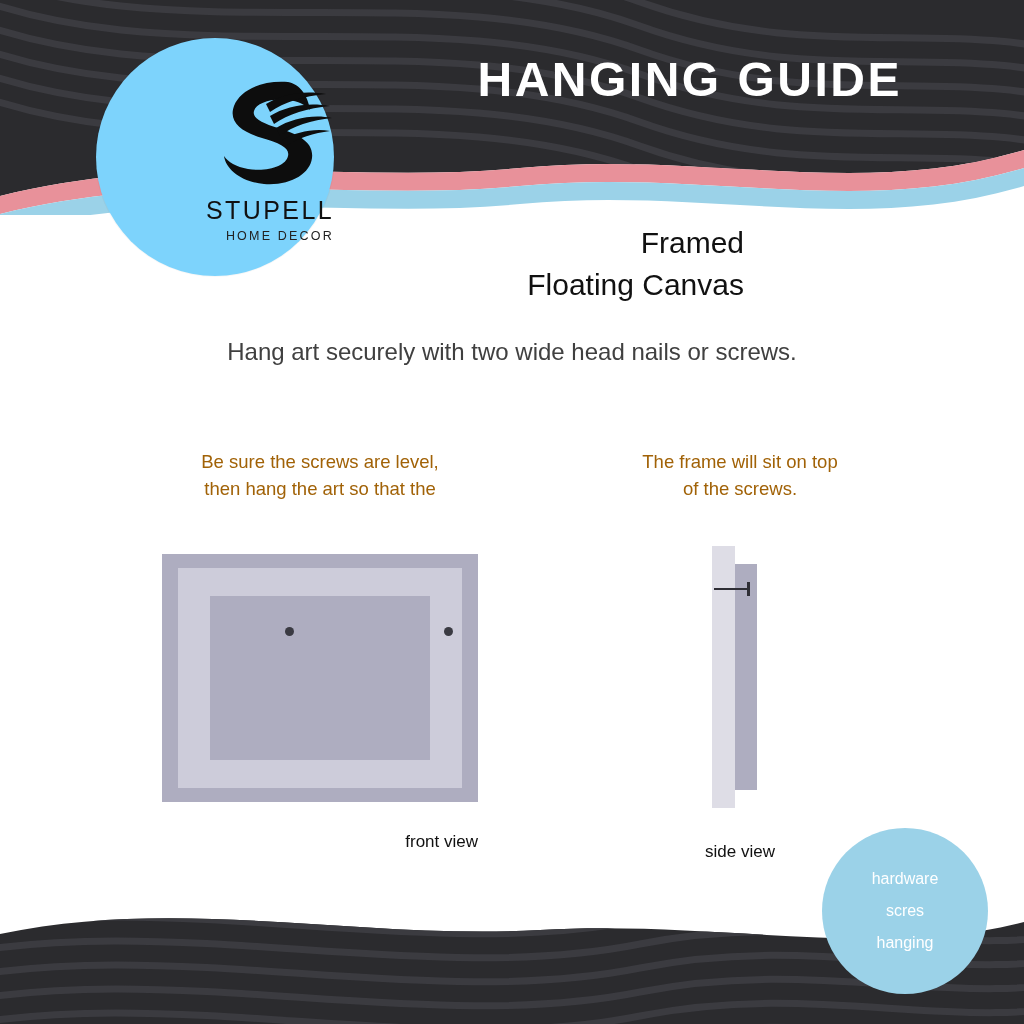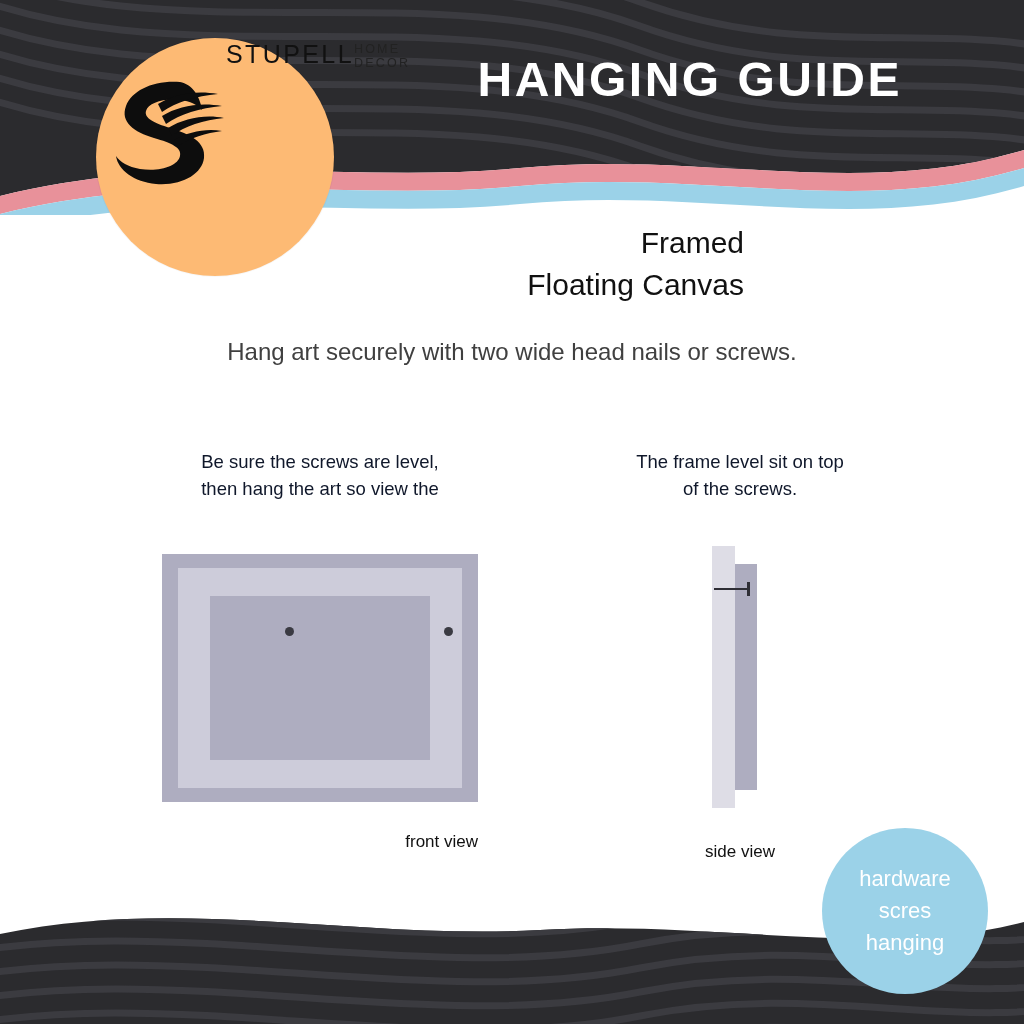--- a/index.html
+++ b/index.html
@@ -40,24 +40,25 @@
   }
 
   
   .logo-badge {
     position: absolute;
     left: 96px;
     top: 38px;
     width: 238px;
     height: 238px;
     border-radius: 50%;
-    background: #fdba74;
+    background: #7dd3fc;
     box-shadow: 0 0 0 1px rgba(0,0,0,0.03);
     display: flex;
-    align-items: flex-start;
+    flex-direction: column;
+    align-items: flex-end;
     justify-content: flex-start;
     z-index: 5;
   }
   .logo-mark {
     margin-top: 36px;
     width: 130px;
     height: 120px;
   }
   .logo-name {
     font-size: 25px;
@@ -121,21 +122,21 @@
     width: 360px;
   }
   .col-right {
     position: absolute;
     left: 580px;
     top: 448px;
     width: 320px;
   }
   .col-caption {
     text-align: center;
-    color: #0f172a;
+    color: #a16207;
     font-size: 18.5px;
     line-height: 27px;
   }
 
   
   .front-view {
     position: absolute;
     left: 162px;
     top: 554px;
     width: 316px;
@@ -239,21 +240,21 @@
     background: #9bd2e8;
     display: flex;
     flex-direction: column;
     align-items: center;
     justify-content: center;
     z-index: 6;
   }
   .bubble span {
     display: block;
     color: #ffffff;
-    font-size: 22px;
+    font-size: 16px;
     line-height: 32px;
     text-align: right;
   }
 </style>
 </head>
 <body>
 
 <div id="page">
 
   <div class="band-top">
@@ -303,25 +304,25 @@
 
   <div class="product-name">
     <div>Framed</div>
     <div>Floating Canvas</div>
   </div>
 
   <div class="lead-text">Hang art securely with two wide head nails or screws.</div>
 
   <div class="col-left">
     <div class="col-caption">Be sure the screws are level,</div>
-    <div class="col-caption">then hang the art so view the</div>
+    <div class="col-caption">then hang the art so that the</div>
   </div>
 
   <div class="col-right">
-    <div class="col-caption">The frame level sit on top</div>
+    <div class="col-caption">The frame will sit on top</div>
     <div class="col-caption">of the screws.</div>
   </div>
 
   <div class="front-view">
     <div class="inner-border">
       <div class="canvas-face">
         <div class="screw-dot screw-left"></div>
         <div class="screw-dot screw-right"></div>
       </div>
     </div>

